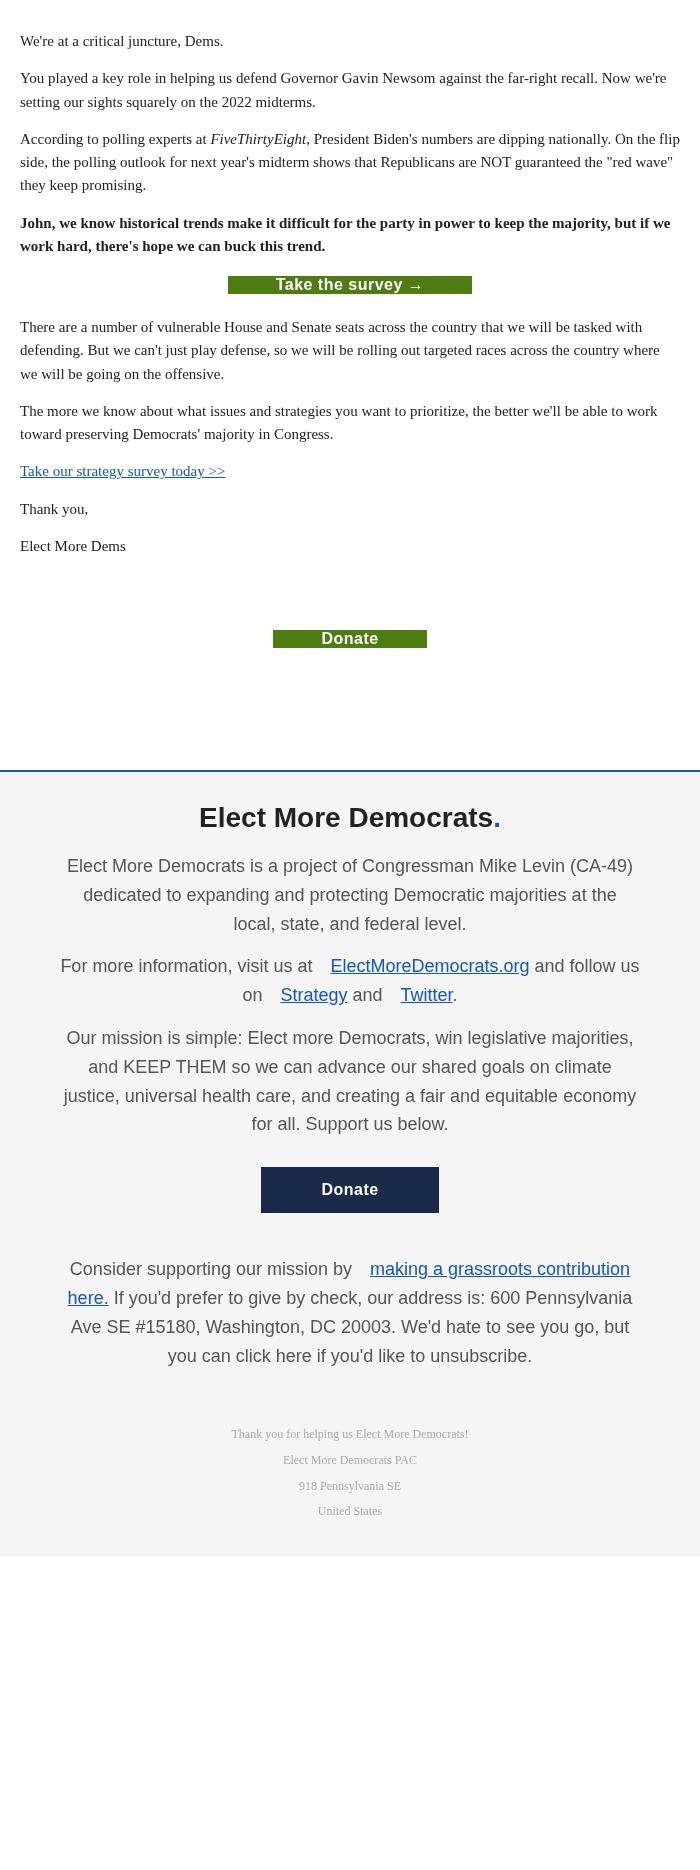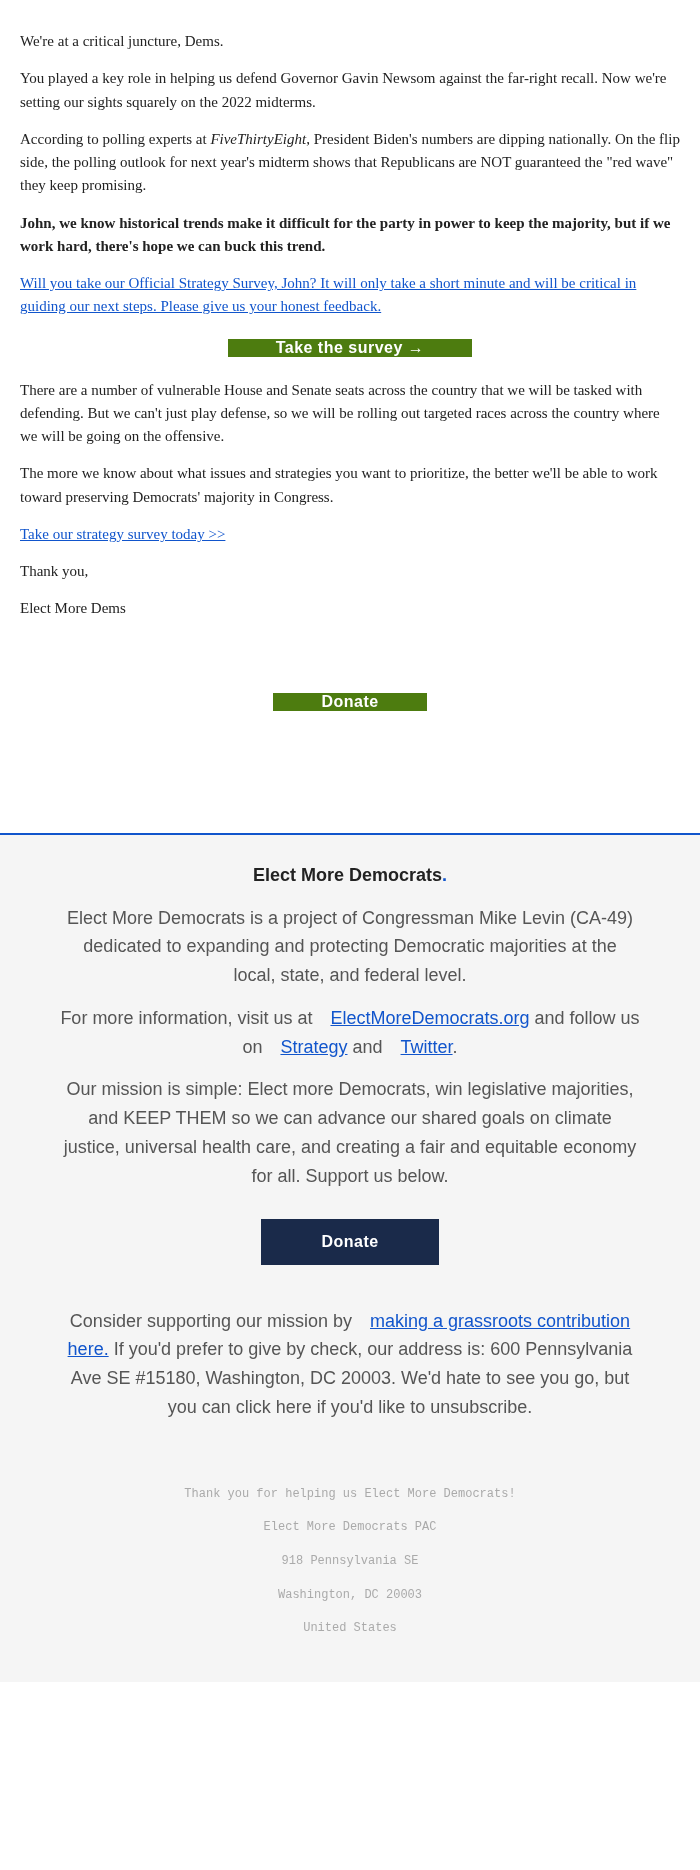--- a/index.html
+++ b/index.html
@@ -67,21 +67,21 @@
     }
 
     .footer-section {
       background: #f5f5f5;
       padding: 30px 60px 20px 60px;
       text-align: center;
     }
 
     .footer-title {
       font-family: Arial, sans-serif;
-      font-size: 18px;
+      font-size: 28px;
       font-weight: bold;
       color: #222;
       margin-bottom: 18px;
     }
 
     .footer-title .dot {
       color: #1155CC;
     }
 
     .footer-section p {
@@ -121,25 +121,25 @@
       margin-bottom: 8px;
     }
 
     .footer-bottom {
       margin-top: 30px;
       padding: 20px 0 10px 0;
       text-align: center;
     }
 
     .footer-bottom p {
-      font-family: Liberation Mono, monospace;
+      font-family: Liberation Serif, serif;
       font-size: 12px;
       color: #aaa;
       line-height: 1.8;
-      margin: 12px;
+      margin: 4px;
     }
 
     .italic-text {
       font-style: italic;
     }
 
     .spacer {
       height: 40px;
     }
   </style>
@@ -152,21 +152,20 @@
 
   <p>You played a key role in helping us defend Governor Gavin Newsom against the far-right recall. Now we're setting our sights squarely on the 2022 midterms.</p>
 
   <p>
     <span>According to polling experts at </span><span class="italic-text">FiveThirtyEight</span><span>, President Biden's numbers are dipping nationally. On the flip side, the polling outlook for next year's midterm shows that Republicans are NOT guaranteed the "red wave" they keep promising.</span>
   </p>
 
   <p class="bold-text">John, we know historical trends make it difficult for the party in power to keep the majority, but if we work hard, there's hope we can buck this trend.</p>
 
 
-  <a class="survey-link">Will you take our Official Strategy Survey, John? It will only take a short minute and will be critical in guiding our next steps. Please give us your honest feedback.</a>
 
   <div class="btn-container">
     <button class="cta-button">Take the survey →</button>
   </div>
 
 
   <p>There are a number of vulnerable House and Senate seats across the country that we will be tasked with defending. But we can't just play defense, so we will be rolling out targeted races across the country where we will be going on the offensive.</p>
 
   <p>The more we know about what issues and strategies you want to prioritize, the better we'll be able to work toward preserving Democrats' majority in Congress.</p>
 
@@ -210,17 +209,16 @@
   </div>
 
   <p class="footer-small">
     <span>Consider supporting our mission by </span><a>making a grassroots contribution here.</a><span> If you'd prefer to give by check, our address is: 600 Pennsylvania Ave SE #15180, Washington, DC 20003. We'd hate to see you go, but you can click here if you'd like to unsubscribe.</span>
   </p>
 
   <div class="footer-bottom">
     <p>Thank you for helping us Elect More Democrats!</p>
     <p>Elect More Democrats PAC</p>
     <p>918 Pennsylvania SE</p>
-    <p>Washington, DC 20003</p>
     <p>United States</p>
   </div>
 
 </div>
 
 </body></html>

